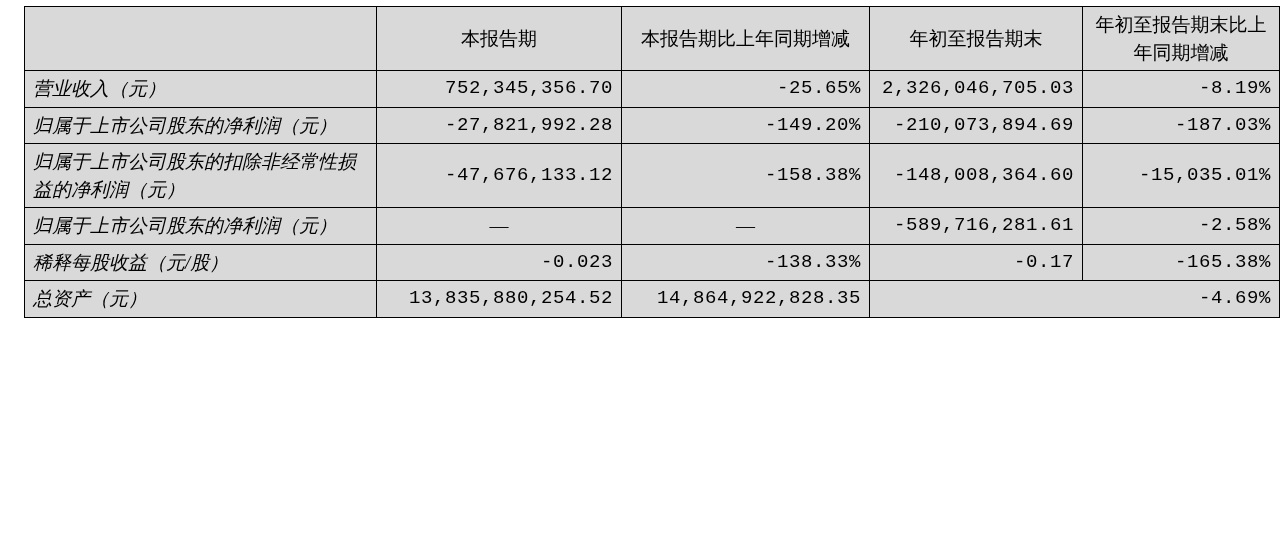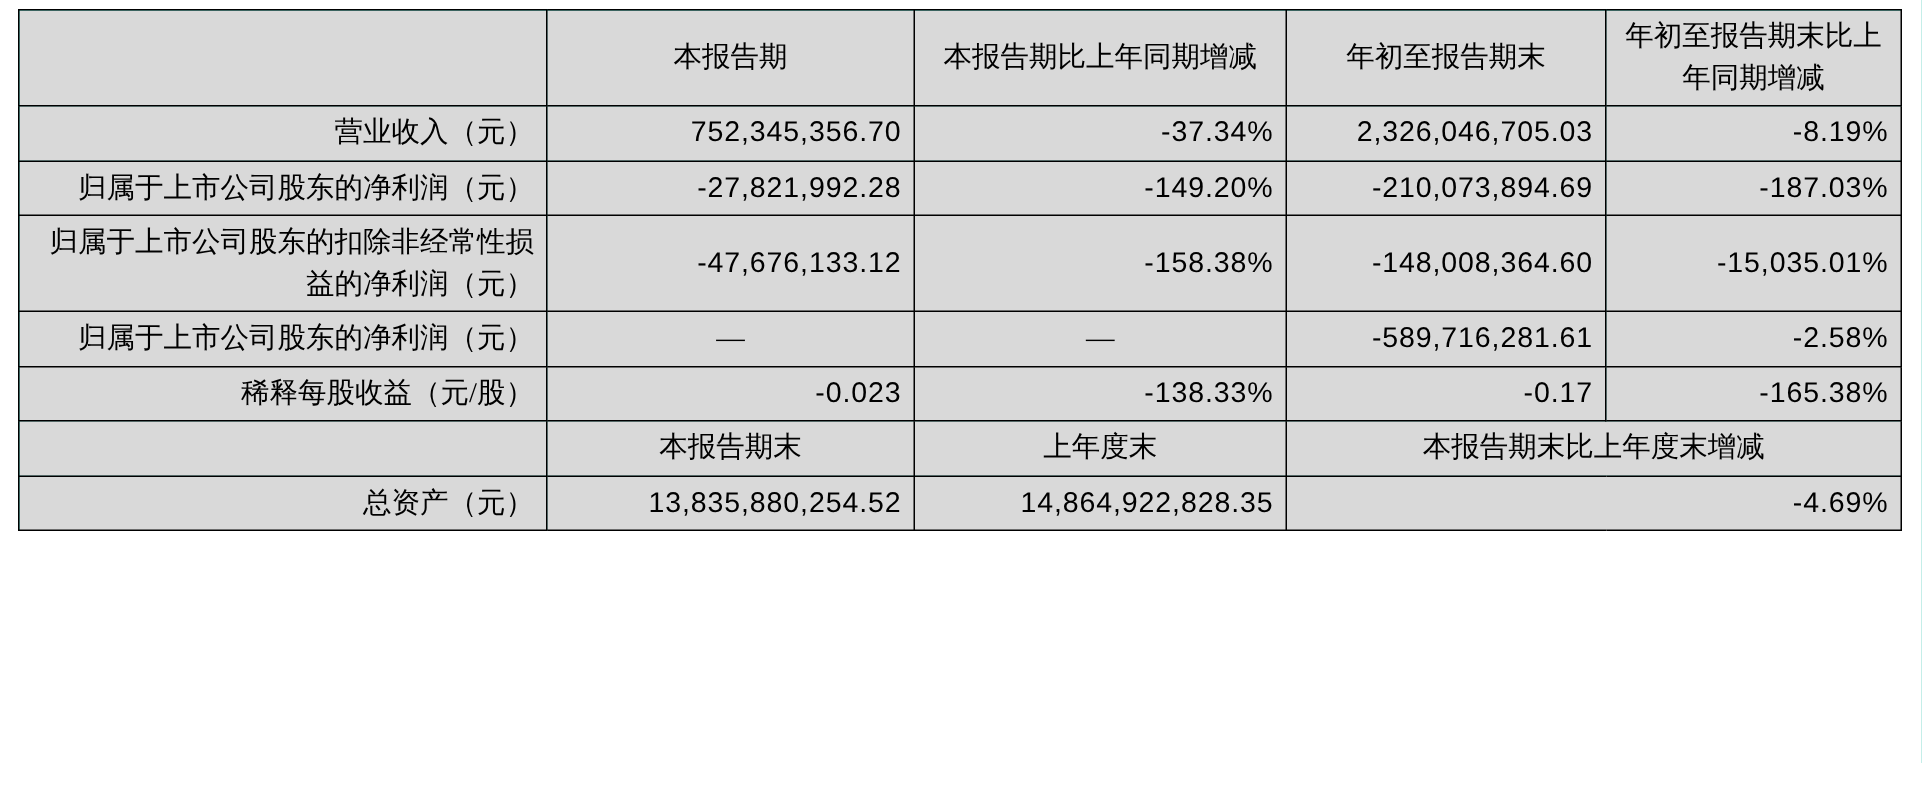--- a/index.html
+++ b/index.html
@@ -10,41 +10,42 @@
   body {
     width: 1281px;
     height: 537px;
     font-family: "Liberation Serif", "DejaVu Serif", serif;
     color: #000000;
   }
   #report-table {
     border-collapse: collapse;
     table-layout: fixed;
     width: 1255px;
-    margin: 6px 0 0 12px;
-    background: #14b8a6;
+    margin: 6px 0 0 24px;
+    background: #0c4a6e;
     padding-left: 16px;
   }
   #report-table td {
     border: 1px solid #000000;
     background: #d9d9d9;
     font-size: 19px;
     line-height: 1.45;
     padding: 4px 8px;
     vertical-align: middle;
     word-break: break-all;
   }
   .label-cell {
-    text-align: right;
+    text-align: left;
     padding-left: 10px;
+    font-style: italic;
   }
   .num-cell {
     text-align: right;
     padding-right: 10px;
-    font-family: Liberation Sans, sans-serif;
+    font-family: Liberation Mono, monospace;
     letter-spacing: 0.6px;
   }
   .head-cell {
     text-align: center;
     font-size: 19px;
   }
   .dash-cell {
     text-align: center;
     letter-spacing: 0;
   }
@@ -70,21 +71,21 @@
       <td class="head-cell"></td>
       <td class="head-cell">本报告期</td>
       <td class="head-cell">本报告期比上年同期增减</td>
       <td class="head-cell">年初至报告期末</td>
       <td class="head-cell">年初至报告期末比上年同期增减</td>
     </tr>
 
     <tr>
       <td class="label-cell">营业收入（元）</td>
       <td class="num-cell">752,345,356.70</td>
-      <td class="num-cell">-37.34%</td>
+      <td class="num-cell">-25.65%</td>
       <td class="num-cell">2,326,046,705.03</td>
       <td class="num-cell">-8.19%</td>
     </tr>
 
     <tr>
       <td class="label-cell">归属于上市公司股东的净利润（元）</td>
       <td class="num-cell">-27,821,992.28</td>
       <td class="num-cell">-149.20%</td>
       <td class="num-cell">-210,073,894.69</td>
       <td class="num-cell">-187.03%</td>
@@ -109,26 +110,20 @@
 
     <tr>
       <td class="label-cell">稀释每股收益（元/股）</td>
       <td class="num-cell">-0.023</td>
       <td class="num-cell">-138.33%</td>
       <td class="num-cell">-0.17</td>
       <td class="num-cell">-165.38%</td>
     </tr>
 
 
-    <tr>
-      <td class="head-cell"></td>
-      <td class="head-cell">本报告期末</td>
-      <td class="head-cell">上年度末</td>
-      <td class="head-cell" colspan="2">本报告期末比上年度末增减</td>
-    </tr>
 
     <tr>
       <td class="label-cell">总资产（元）</td>
       <td class="num-cell">13,835,880,254.52</td>
       <td class="num-cell">14,864,922,828.35</td>
       <td class="num-cell" colspan="2">-4.69%</td>
     </tr>
 
   </tbody>
 </table>

